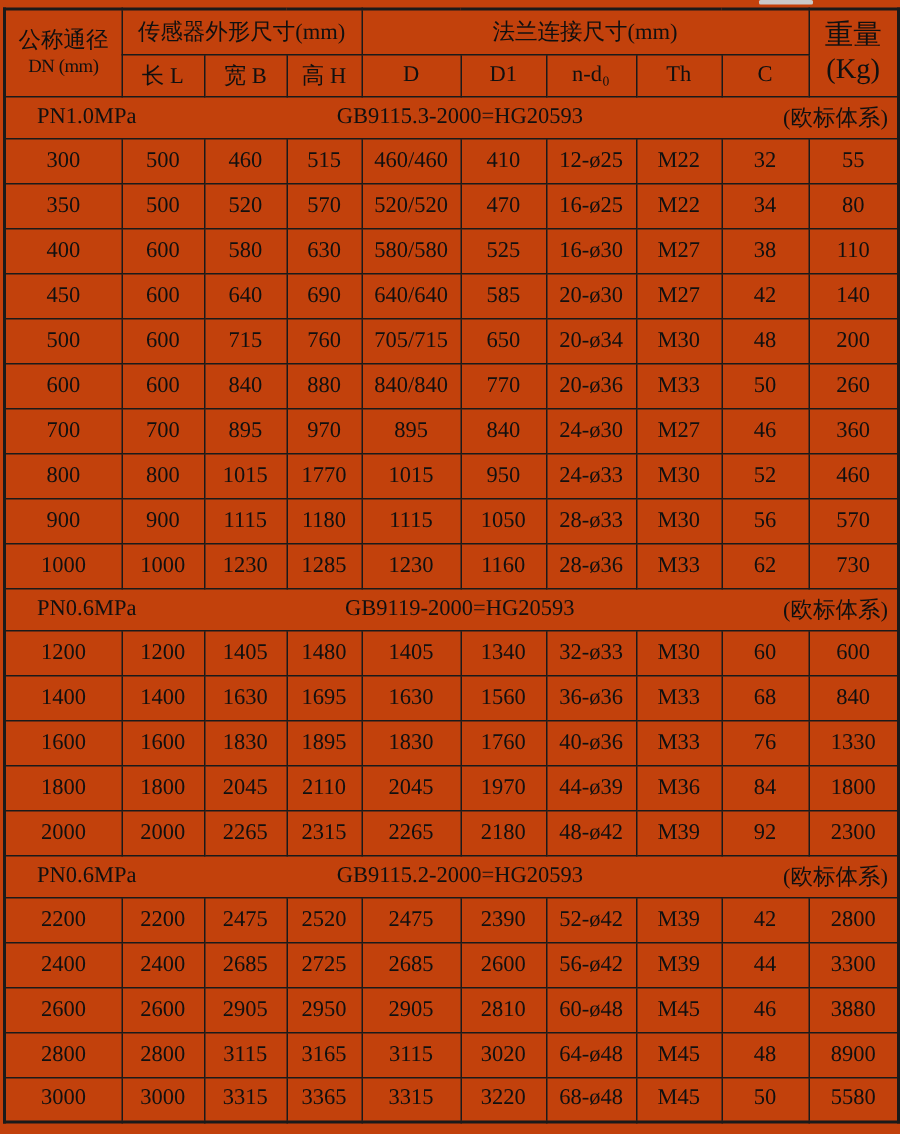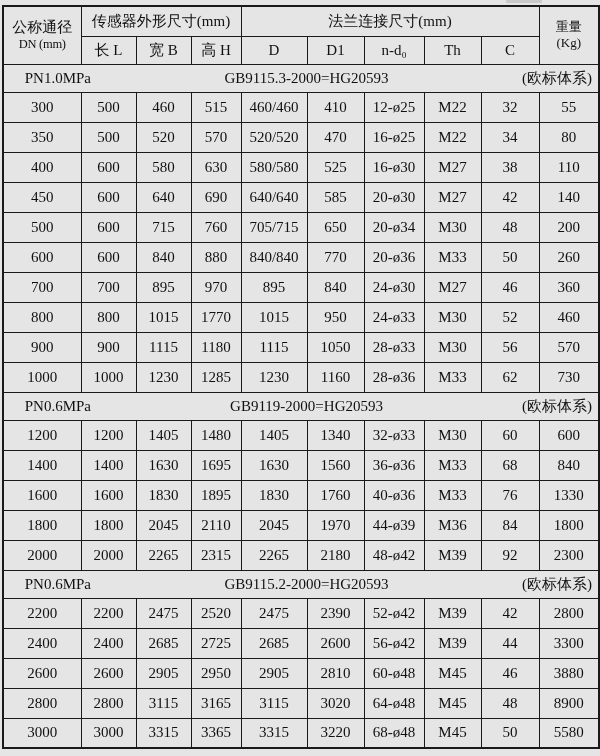--- a/index.html
+++ b/index.html
@@ -11,21 +11,21 @@
     width: 600px;
     height: 756px;
     font-family: "Liberation Serif", "DejaVu Serif", serif;
     color: #101010;
     position: relative;
     overflow: hidden;
   }
   .sheet {
     position: absolute;
     inset: 0;
-    background: #e5e5e5;
+    background: #c2410c;
   }
   .scan-artifact {
     position: absolute;
     left: 506px;
     top: 0;
     width: 36px;
     height: 3px;
     background: #c9c9c9;
     border-radius: 1px;
   }
@@ -52,21 +52,21 @@
   }
   tr.hdr-row-1 { height: 30px; }
   tr.hdr-row-2 { height: 28px; }
   tr.section-row { height: 28px; }
   tr.data-row { height: 30px; }
   .hdr-two-line div { line-height: 1.25; }
   .dn-line2 {
     font-size: 12.5px;
     letter-spacing: -0.3px;
   }
-  .weight-line { font-size: 13px; }
+  .weight-line { font-size: 19px; }
   tr.section-row td {
     border-left: none;
     border-right: none;
   }
   .sec {
     display: flex;
     align-items: center;
     font-size: 15px;
   }
   .sec .pn {

